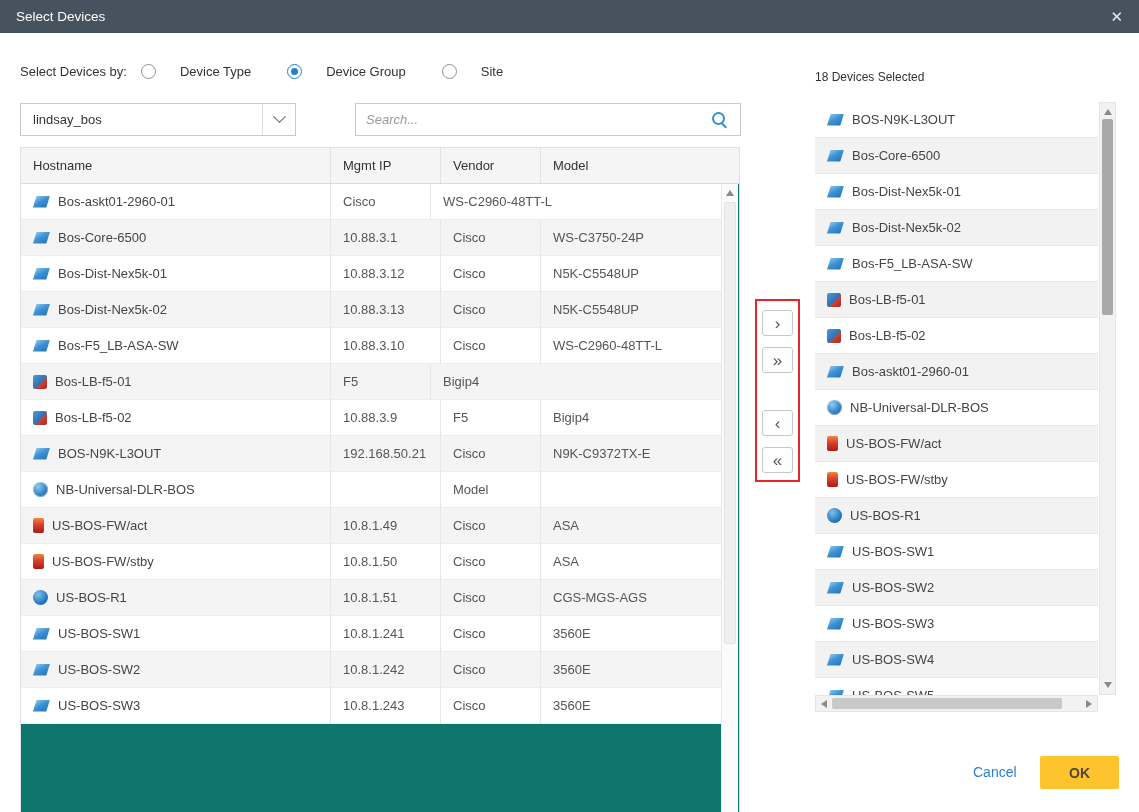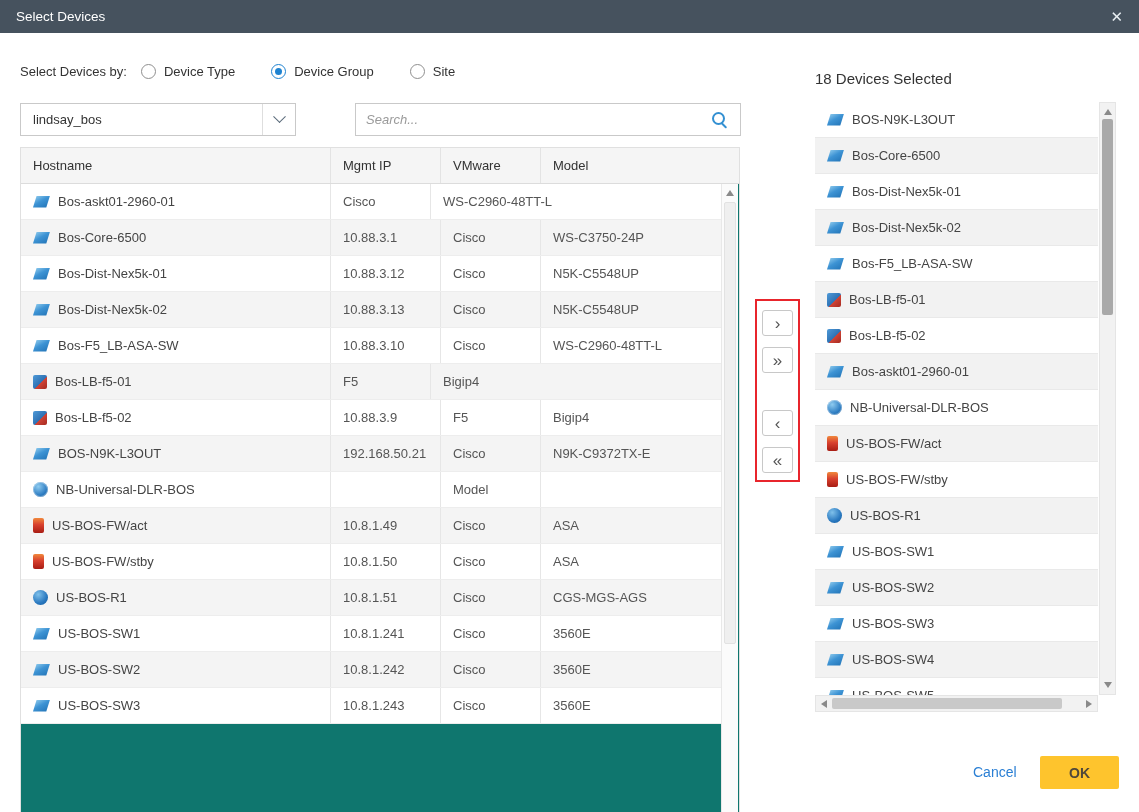--- a/index.html
+++ b/index.html
@@ -8,21 +8,21 @@
 
   
   .titlebar{position:absolute;top:0;left:0;right:0;height:33px;background:var(--titlebar);color:#fff;
     display:flex;align-items:center;justify-content:space-between;padding:0 16px;box-sizing:border-box;}
   .title{font-size:13.5px;}
   .close{font-size:15px;cursor:pointer;color:#e8eef2;}
 
   
   .filter-row{position:absolute;top:64px;left:20px;display:flex;align-items:center;font-size:13px;color:#333;}
   .filter-options{display:flex;margin-left:14px;gap:36px;}
-  .radio-opt{display:flex;align-items:flex-end;gap:8px;cursor:pointer;}
+  .radio-opt{display:flex;align-items:flex-end;gap:24px;cursor:pointer;}
   .radio{width:15px;height:15px;border:1px solid #8f8f8f;border-radius:50%;background:#fff;position:relative;box-sizing:border-box;}
   .radio.checked{border-color:var(--radio-selected);}
   .radio.checked::after{content:"";position:absolute;left:3px;top:3px;right:3px;bottom:3px;border-radius:50%;background:var(--radio-selected);}
 
   
   .dropdown{position:absolute;top:103px;left:20px;width:276px;height:33px;border:1px solid #c9c9c9;box-sizing:border-box;
     display:flex;align-items:center;padding-left:12px;font-size:13px;color:#333;cursor:pointer;background:#fff;}
   .dd-chev-box{margin-left:auto;width:32px;height:100%;border-left:1px solid #dedede;display:flex;align-items:center;justify-content:center;}
   .chev-down{width:8px;height:8px;border-right:1.5px solid #5a6b7a;border-bottom:1.5px solid #5a6b7a;transform:rotate(45deg) translate(-2px,-2px);}
   .searchbox{position:absolute;top:103px;left:355px;width:386px;height:33px;border:1px solid #c9c9c9;box-sizing:border-box;
@@ -60,21 +60,21 @@
   
   .transfer-controls{position:absolute;left:762px;top:310px;width:31px;display:flex;flex-direction:column;}
   .btn-transfer{width:31px;height:26px;background:#fff;border:1px solid #c8c8c8;border-radius:3px;cursor:pointer;padding:0;
     display:flex;align-items:center;justify-content:center;font-size:17px;line-height:1;color:#555;font-family:inherit;}
   .transfer-controls .btn-transfer:nth-child(2){margin-top:11px;}
   .transfer-controls .btn-transfer:nth-child(3){margin-top:37px;}
   .transfer-controls .btn-transfer:nth-child(4){margin-top:11px;}
   .annotation{position:absolute;left:755px;top:299px;width:45px;height:183px;border:2px solid var(--annotation-red);box-sizing:border-box;pointer-events:none;}
 
   
-  .sel-header{position:absolute;left:815px;top:70px;font-size:15px;color:#333;}
+  .sel-header{position:absolute;left:815px;top:70px;font-size:12px;color:#333;}
   .sel-wrap{position:absolute;left:815px;top:102px;width:301px;height:610px;}
   .sel-list{position:absolute;top:0;left:0;width:283px;height:593px;overflow:hidden;}
   .sel-row{height:36px;display:flex;align-items:center;gap:8px;padding-left:12px;border-bottom:1px solid #e9e9e9;
     box-sizing:border-box;font-size:13px;color:#444;background:#fff;cursor:pointer;white-space:nowrap;}
   .sel-row.alt{background:#f2f2f2;}
   .sel-vscroll{position:absolute;right:0;top:0;width:17px;height:593px;background:#f2f2f2;border:1px solid #e5e5e5;box-sizing:border-box;}
   .sel-vthumb{position:absolute;top:16px;left:2px;right:2px;height:196px;background:#a9a9a9;border-radius:2px;}
   .sel-hscroll{position:absolute;left:0;bottom:0;width:283px;height:17px;background:#f2f2f2;border:1px solid #e5e5e5;box-sizing:border-box;}
   .sel-hthumb{position:absolute;left:16px;top:2px;bottom:2px;width:230px;background:#c9c9c9;border-radius:2px;}
   .sb-left{position:absolute;left:5px;top:50%;transform:translateY(-50%);}
@@ -132,21 +132,21 @@
 
   <div class="searchbox">
     <input class="search-input" placeholder="Search..." style="">
     <span class="search-icon"></span>
   </div>
 
   <div class="table">
     <div class="thead">
         <div class="th c0">Hostname</div>
         <div class="th c1">Mgmt IP</div>
-        <div class="th c2">VMware</div>
+        <div class="th c2">Vendor</div>
         <div class="th c3">Model</div>
       </div>
     <div class="tbody">
   <div class="tr">
     <div class="td c0 cell-host">
       <span class="icon icon-switch"></span>
       <span class="f-hostname">Bos-askt01-2960-01</span>
     </div>
     <div class="td c2 f-vendor">Cisco</div>
     <div class="td c3 f-model">WS-C2960-48TT-L</div>

